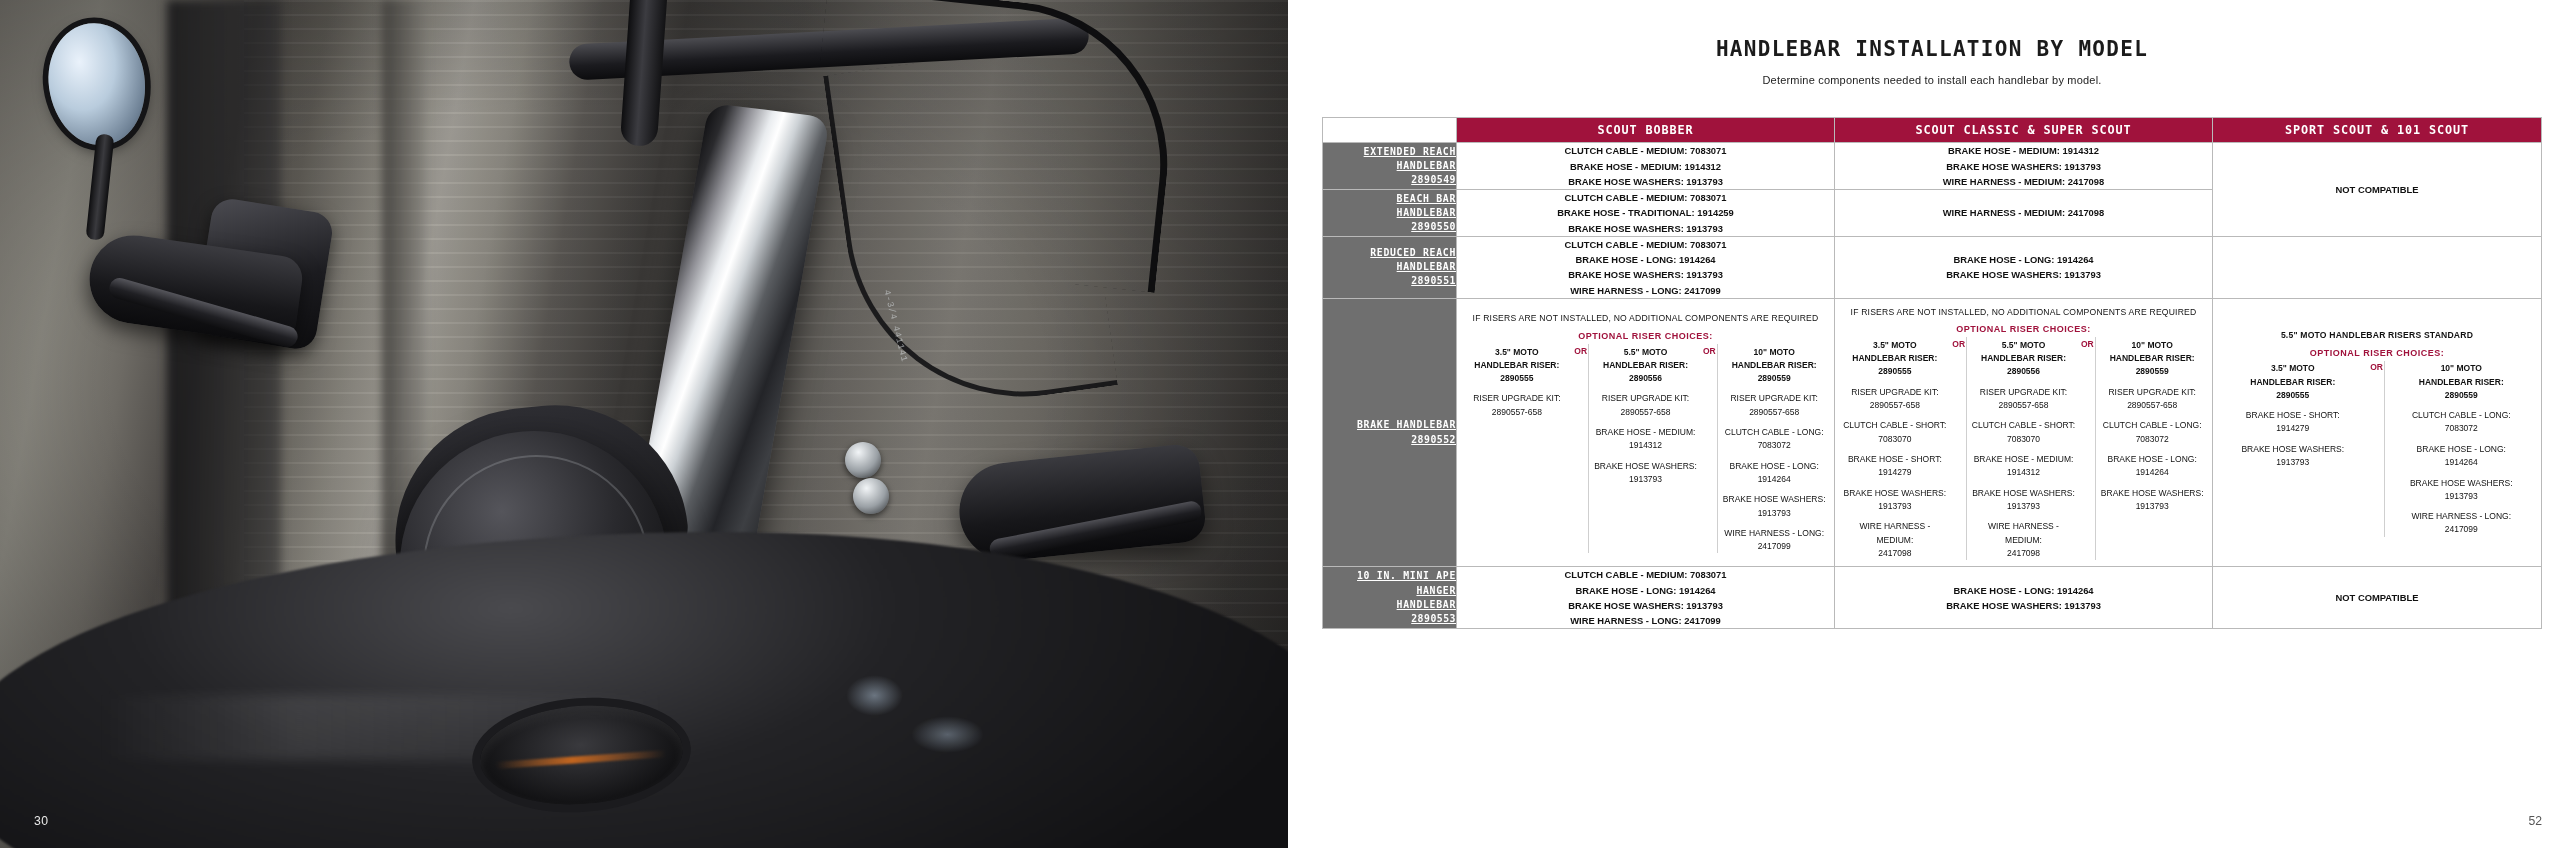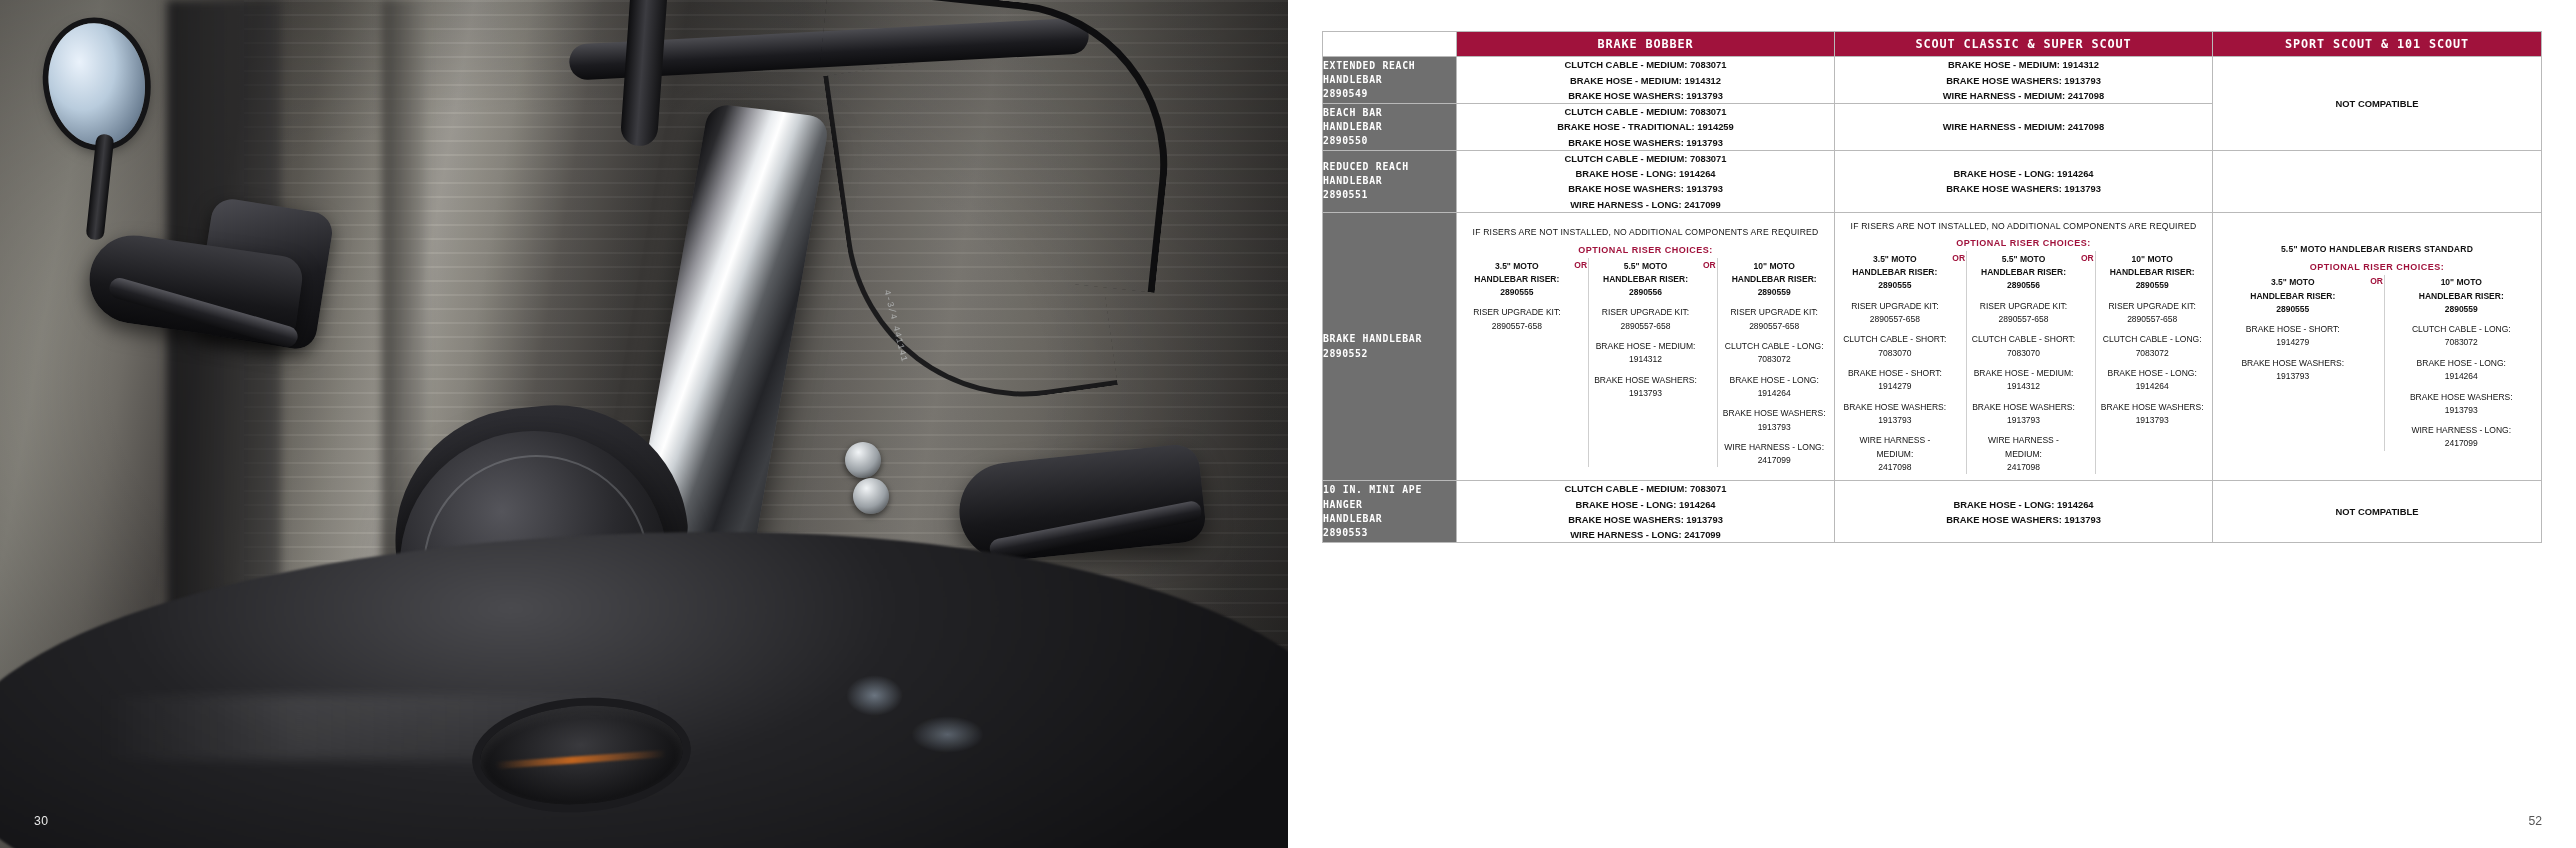--- a/index.html
+++ b/index.html
@@ -319,27 +319,28 @@
     height: 24.4px;
     border: 0.8px solid #a0123c;
   }
   .corner {
     background: #ffffff;
     border: none;
   }
   .rowhead {
     background: #6f6f6f;
     color: #ffffff;
-    text-align: left;
+    text-align: right;
     font-family: "DejaVu Sans Mono", monospace;
     font-weight: bold;
     font-size: 9.8px;
     letter-spacing: 0.7px;
     line-height: 1.45;
     padding: 6.5px 3.3px;
+    text-decoration: underline;
   }
   .rowhead .pn {
     font-weight: bold;
     letter-spacing: 0.5px;
   }
   .cell {
     text-align: center;
     font-size: 9.4px;
     color: #111;
     line-height: 1.62;
@@ -439,32 +440,36 @@
     <div class="tank-sheen"></div>
     <div class="cap-ring"></div>
     <div class="hl-a"></div>
     <div class="hl-b"></div>
 
     <div class="folio-left">30</div>
   </div>
 
   <div class="page-right">
 
+    <div class="head-wrap">
+      <div class="page-title">HANDLEBAR INSTALLATION BY MODEL</div>
+      <div class="page-sub">Determine components needed to install each handlebar by model.</div>
+    </div>
 
     <table class="matrix">
       <colgroup>
         <col style="width:134px">
         <col style="width:378px">
         <col style="width:378px">
         <col style="width:329px">
       </colgroup>
       <thead>
         <tr>
           <th class="corner"></th>
-          <th class="colhead">BRAKE BOBBER</th>
+          <th class="colhead">SCOUT BOBBER</th>
           <th class="colhead">SCOUT CLASSIC &amp; SUPER SCOUT</th>
           <th class="colhead">SPORT SCOUT &amp; 101 SCOUT</th>
         </tr>
       </thead>
       <tbody>
 
         <tr>
           <td class="rowhead">
             <div>EXTENDED REACH</div>
             <div>HANDLEBAR</div>

